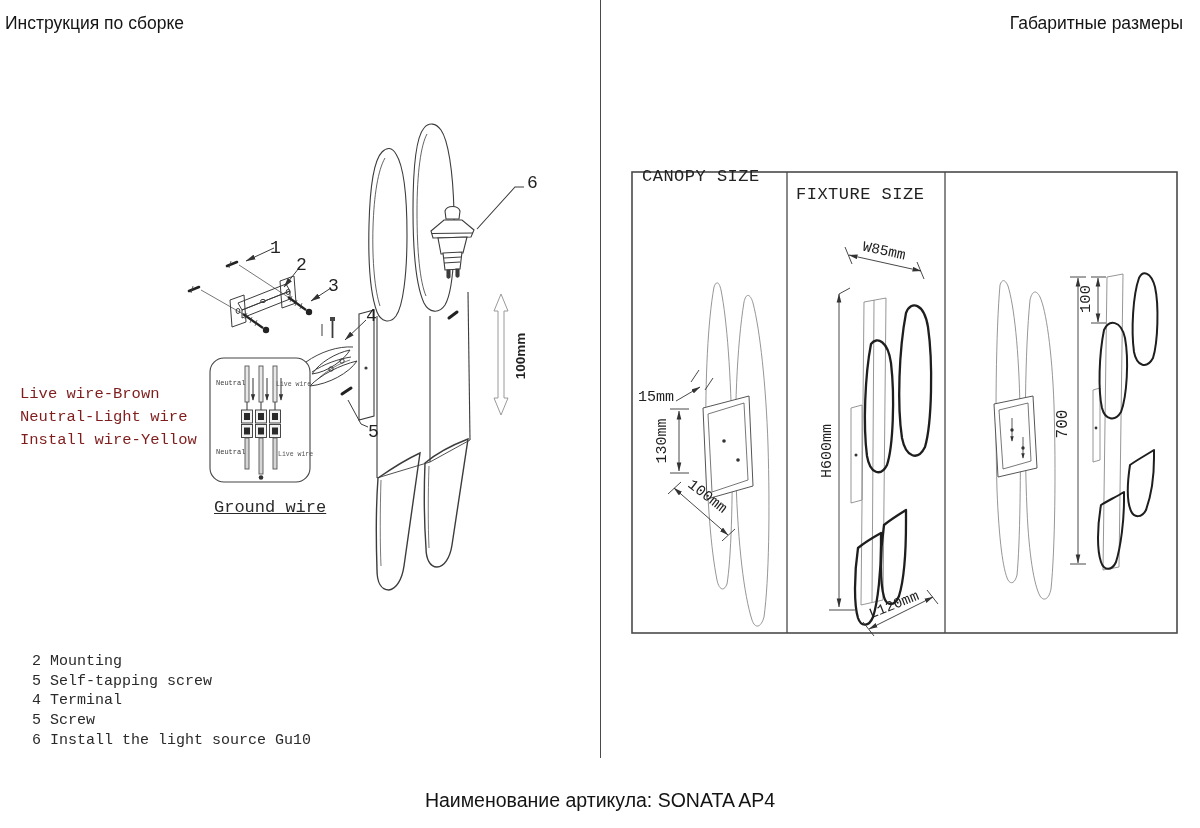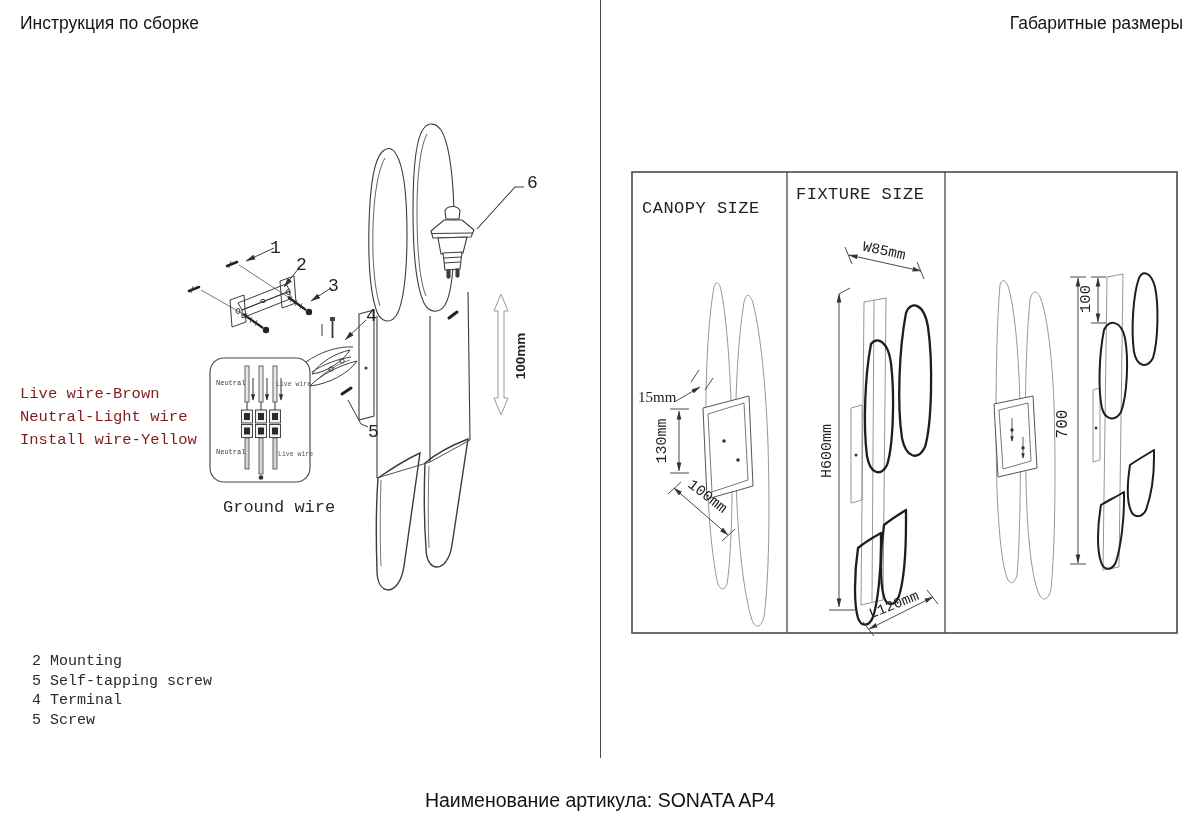--- a/index.html
+++ b/index.html
@@ -263,55 +263,56 @@
       <path d="M1139,278 C1133,295 1131,330 1134,352 C1137,367 1147,369 1153,358 C1158,342 1159,305 1155,287 C1151,272 1143,270 1139,278 Z"></path>
       <path d="M1104,330 C1099,355 1098,390 1102,408 C1105,420 1115,422 1121,412 C1127,396 1129,360 1125,338 C1121,320 1109,319 1104,330 Z"></path>
       <path d="M1130,465 C1127,485 1127,502 1131,511 C1134,518 1142,518 1146,510 C1151,496 1154,475 1154,458 L1154,450 C1146,455 1137,460 1130,465 Z"></path>
       <path d="M1101,505 C1097,528 1097,550 1101,562 C1104,571 1112,571 1116,562 C1121,546 1124,520 1124,500 L1124,492 C1116,497 1107,501 1101,505 Z"></path>
     </g>
   </g>
 </svg>
 
 <div class="vdivider"></div>
 
-<div class="abs title" style="left:20px;top:13px;">Инструкция по сборке</div>
+<div class="abs title" style="left:5px;top:13px;">Инструкция по сборке</div>
 <div class="abs title" style="right:17px;top:13px;">Габаритные размеры</div>
 
 <div class="abs callout mono" style="left:270px;top:238px;">1</div>
 <div class="abs callout mono" style="left:296px;top:255px;">2</div>
 <div class="abs callout mono" style="left:328px;top:276px;">3</div>
 <div class="abs callout mono" style="left:366px;top:306px;">4</div>
 <div class="abs callout mono" style="left:368px;top:422px;">5</div>
 <div class="abs callout mono" style="left:527px;top:173px;">6</div>
 
 <div class="abs legend mono" style="left:20px;top:383px;">
   <div>Live wire-Brown</div>
   <div>Neutral-Light wire</div>
   <div>Install wire-Yellow</div>
 </div>
 
 <div class="abs tinylbl mono" style="left:216px;top:379px;">Neutral</div>
 <div class="abs tinylbl2 mono" style="left:276px;top:381px;">Live wire</div>
 <div class="abs tinylbl mono" style="left:216px;top:448px;">Neutral</div>
 <div class="abs tinylbl2 mono" style="left:278px;top:451px;">Live wire</div>
-<div class="abs gw-caption mono" style="left:223px;top:498px;">Ground wire</div>
+<div class="abs gw-caption mono" style="left:214px;top:498px;text-decoration:underline;">Ground wire</div>
 
 <div class="abs dim100-left rot-90" style="left:520px;top:356px;">100mm</div>
 
 <div class="abs parts mono" style="left:32px;top:652px;">
   <div>2 Mounting</div>
   <div>5 Self-tapping screw</div>
   <div>4 Terminal</div>
   <div>5 Screw</div>
+  <div>6 Install the light source Gu10</div>
 </div>
 
-<div class="abs panel-header mono" style="left:642px;top:199px;">CANOPY SIZE</div>
+<div class="abs panel-header mono" style="left:642px;top:167px;">CANOPY SIZE</div>
 <div class="abs panel-header mono" style="left:796px;top:185px;">FIXTURE SIZE</div>
 
-<div class="abs dim mono" style="left:638px;top:389px;font-family:Liberation Serif, serif;">15mm</div>
+<div class="abs dim mono" style="left:638px;top:389px;">15mm</div>
 <div class="abs dim mono rot-90" style="left:662px;top:441px;">130mm</div>
 <div class="abs dim mono" style="left:707px;top:497px;transform:translate(-50%,-50%) rotate(38deg);">100mm</div>
 
 <div class="abs dim mono" style="left:884px;top:251px;font-size:14.5px;transform:translate(-50%,-50%) rotate(12deg);">W85mm</div>
 <div class="abs dim mono rot-90" style="left:827px;top:451px;">H600mm</div>
 <div class="abs dim mono" style="left:894px;top:605px;font-size:14.5px;transform:translate(-50%,-50%) rotate(-22deg);">L120mm</div>
 
 <div class="abs dim mono rot-90" style="left:1086px;top:299px;font-size:15.5px;">100</div>
 <div class="abs dim mono rot-90" style="left:1063px;top:424px;font-size:16px;">700</div>
 

